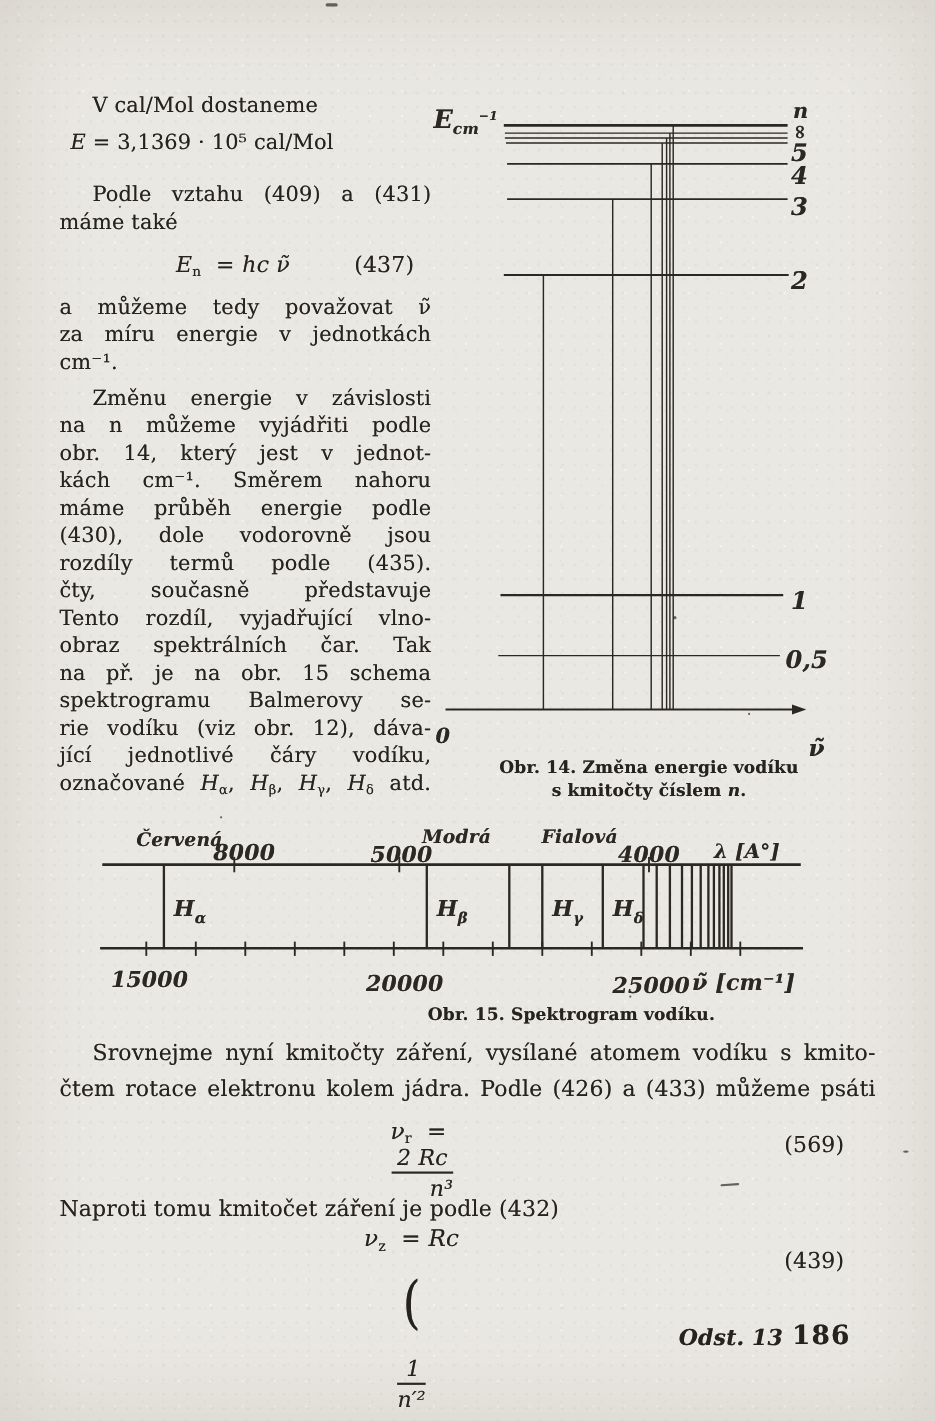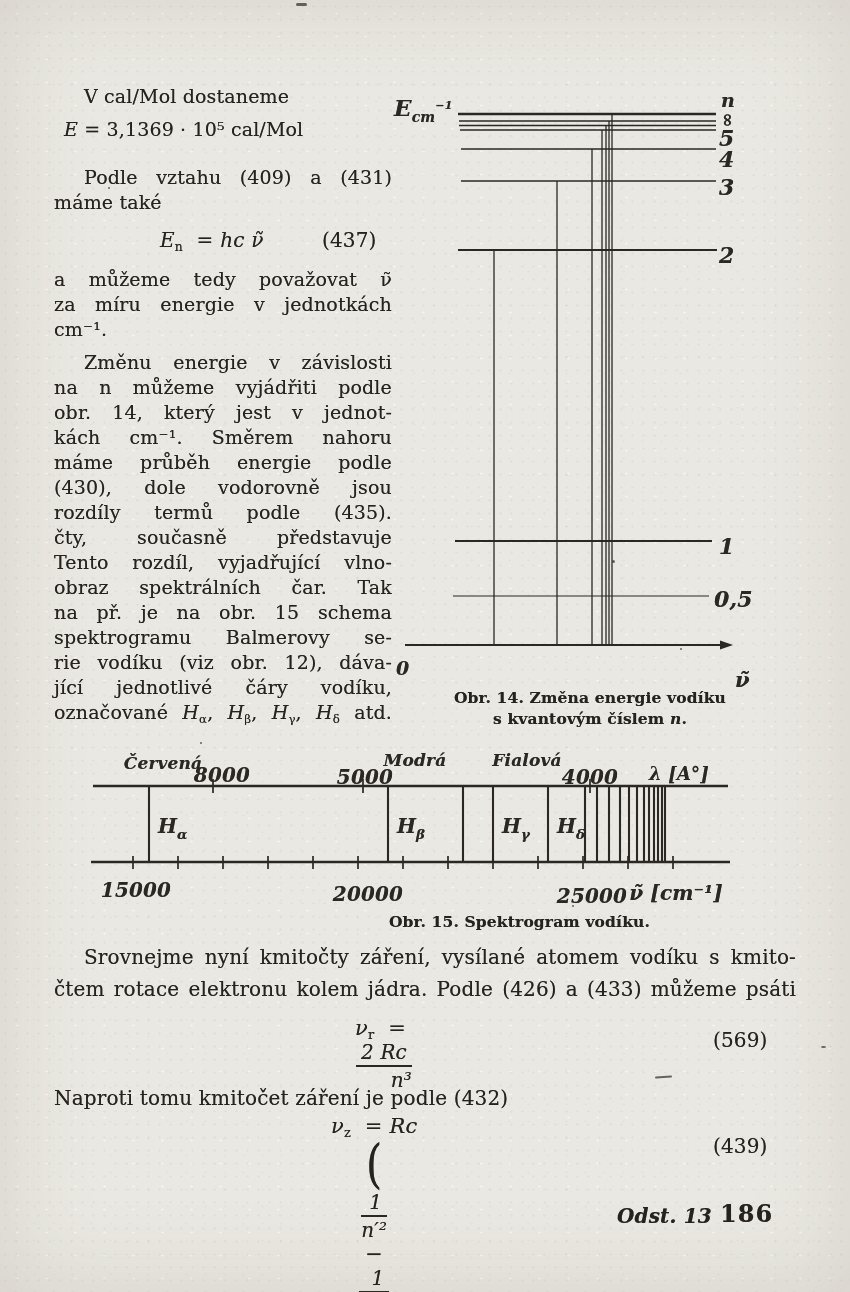--- a/index.html
+++ b/index.html
@@ -192,21 +192,21 @@
       <text x="679" y="780" text-anchor="middle" font-size="18">λ [A°]</text>
       <text x="136" y="897" text-anchor="middle" font-size="20">15000</text>
       <text x="368" y="901" text-anchor="middle" font-size="20">20000</text>
       <text x="592" y="903" text-anchor="middle" font-size="20">25000</text>
       <text x="676" y="900" text-anchor="middle" font-size="20">ν̃ [cm⁻¹]</text>
     </svg>
 
   <div class="cap14">
     <div>Obr. 14. Změna energie vodíku</div>
     <div>
-      <span>s kvantovým číslem</span>
+      <span>s kmitočty číslem</span>
       <i>n</i><span>.</span>
     </div>
   </div>
   <div class="cap15">Obr. 15. Spektrogram vodíku.</div>
 
   <div class="botpara">
     <div class="j ind" style="height:32px;">Srovnejme nyní kmitočty záření, vysílané atomem vodíku s kmito-</div>
     <div class="j" style="height:32px;">čtem rotace elektronu kolem jádra. Podle (426) a (433) můžeme psáti</div>
   </div>
   <div class="naproti">Naproti tomu kmitočet záření je podle (432)</div>
@@ -214,21 +214,21 @@
   <div class="eqrow" style="left:352px;top:1016px;height:62px;">
     <span><i>ν</i><sub>r</sub>
     <span class="rel">=</span></span>
     <span class="frac">
       <span class="num">2 Rc</span>
       <span class="den">n³</span>
     </span>
   </div>
   <div class="tag" style="left:713px;top:1028px;">(569)</div>
 
-  <div class="eqrow" style="left:331px;top:1114px;height:70px;">
+  <div class="eqrow" style="left:331px;top:1114px;height:70px;gap:21px;">
     <span><i>ν</i><sub>z</sub>
     <span class="rel">=</span><i>Rc</i></span>
     <span class="paren">(</span>
     <span class="frac">
       <span class="num">1</span>
       <span class="den">n′²</span>
     </span>
     <span class="minus">−</span>
     <span class="frac">
       <span class="num">1</span>

